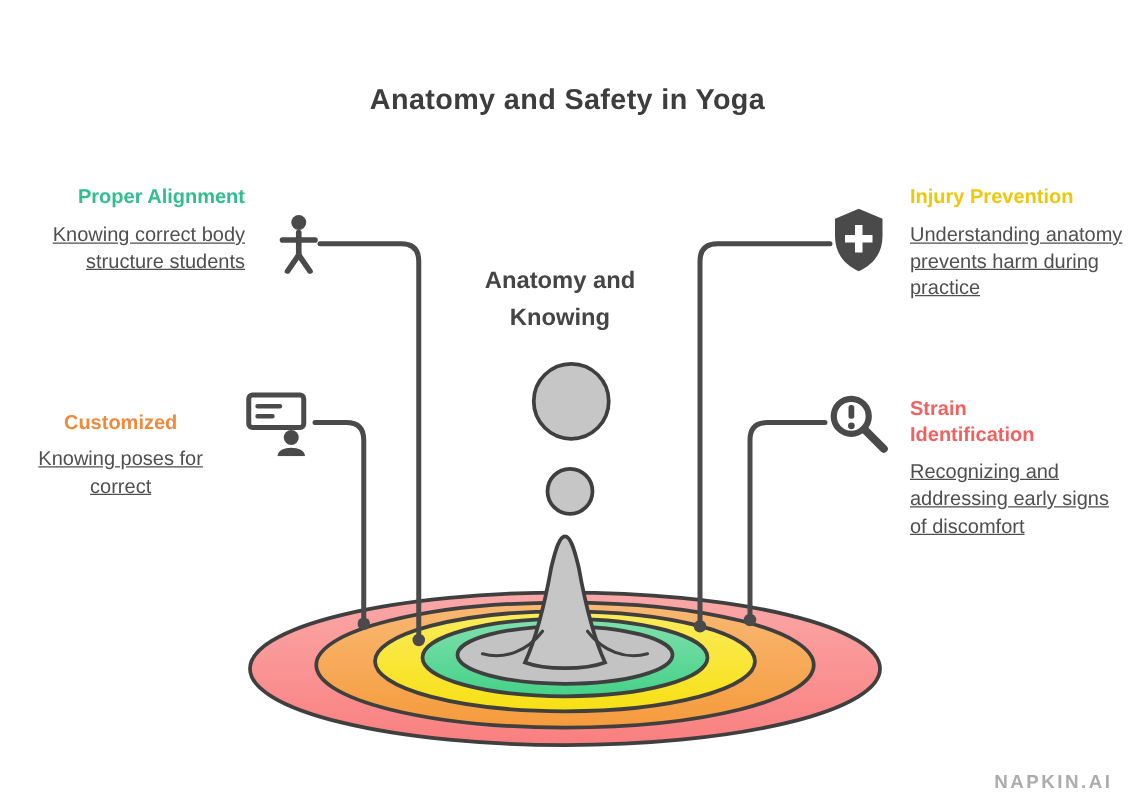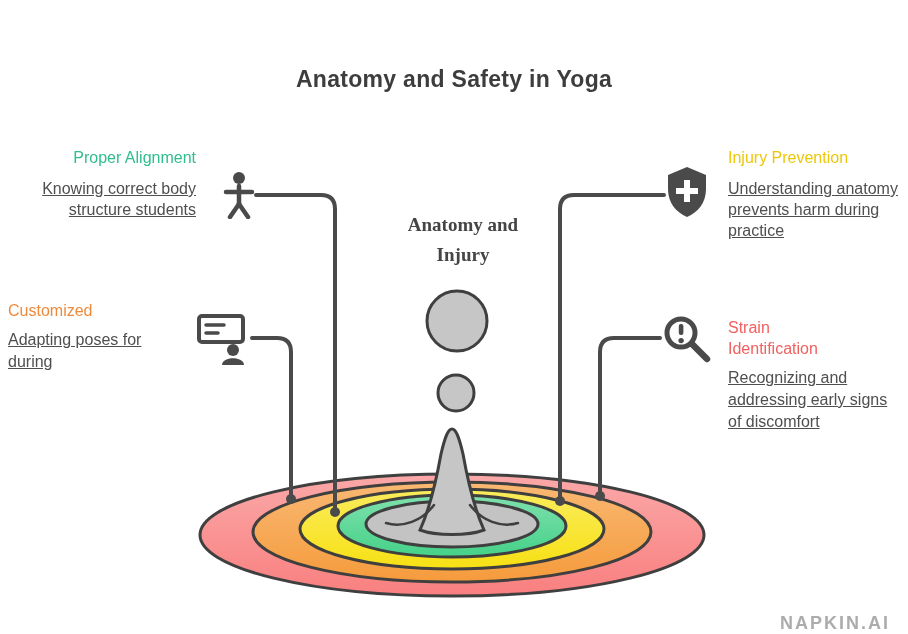--- a/index.html
+++ b/index.html
@@ -1,37 +1,37 @@
 <!DOCTYPE html>
 <html><head>
 <meta charset="utf-8">
 <style>
   html,body{margin:0;padding:0;background:#fff;}
   .canvas{position:relative;width:908px;height:634px;background:#ffffff;
           font-family:"Liberation Sans",sans-serif;overflow:hidden;margin-top:16px;}
   .title{position:absolute;top:50px;left:0;width:100%;text-align:center;
          font-size:23px;font-weight:700;color:#3d3d3d;letter-spacing:.3px;}
   .scene{position:absolute;left:0;top:0;}
-  .center-label{position:absolute;left:363px;top:194px;width:200px;text-align:center;
-                font-size:19px;font-weight:700;color:#454545;line-height:30px;font-family:Liberation Serif, serif;}
+  .center-label{position:absolute;left:348px;top:194px;width:200px;text-align:center;
+                font-size:19px;font-weight:700;color:#454545;line-height:30px;}
   .callout{position:absolute;}
-  .co-heading{font-size:16px;font-weight:400;line-height:21px;margin:0 0 10px 0;}
+  .co-heading{font-size:16px;font-weight:700;line-height:21px;margin:0 0 10px 0;}
   .co-heading.two-line{margin:0 0 8px 0;}
   .co-body{font-size:16px;line-height:21px;color:#4f4f4f;text-decoration:underline;}
   .lm .co-body,.rm .co-body{line-height:22px;}
   .tl{left:10px;top:131px;width:186px;text-align:right;}
   .tr{left:728px;top:131px;width:182px;text-align:left;}
-  .lm{left:8px;top:284px;width:177px;text-align:left;}
+  .lm{left:8px;top:312px;width:177px;text-align:center;}
   .rm{left:728px;top:301px;width:190px;text-align:left;}
   .c-green{color:#2fbe8c;}
   .c-yellow{color:#eec70b;}
   .c-orange{color:#ee8a3c;}
   .c-red{color:#f26060;}
   .icon{position:absolute;}
-  .watermark{position:absolute;right:18px;bottom:16px;font-size:18px;font-weight:600;
+  .watermark{position:absolute;right:18px;bottom:16px;font-size:15px;font-weight:600;
              letter-spacing:2px;color:#acacac;}
 </style>
 </head>
 <body>
 
 <div class="canvas">
 
   <div class="title">Anatomy and Safety in Yoga</div>
 
   <svg class="scene" width="908" height="634" viewBox="0 0 908 634">
@@ -84,21 +84,21 @@
     </g>
 
     <g fill="#c6c6c6" stroke="#3f3f3f" stroke-width="3">
       <circle cx="457" cy="305" r="30"></circle>
       <circle cx="456" cy="377" r="18"></circle>
     </g>
   </svg>
 
   <div class="center-label">
     <div>Anatomy and</div>
-    <div>Injury</div>
+    <div>Knowing</div>
   </div>
 
   <div class="callout tl">
     <div class="co-heading c-green">Proper Alignment</div>
     <div class="co-body">
       <div>Knowing correct body</div>
       <div>structure students</div>
     </div>
   </div>
   <svg class="icon" style="left:220px;top:155px;" width="38" height="48" viewBox="0 0 38 48">
@@ -123,22 +123,22 @@
     <path d="M23 2 L42 10 V24 C42 38 34 47 23 52 C12 47 4 38 4 24 V10 Z" fill="#4a4a4a"></path>
     <rect x="20" y="15" width="6" height="22" fill="#ffffff"></rect>
     <rect x="12" y="23" width="22" height="6" fill="#ffffff"></rect>
   </svg>
 
   <div class="callout lm">
     <div class="co-heading two-line c-orange">
       <div>Customized</div>
     </div>
     <div class="co-body">
-      <div>Adapting poses for</div>
-      <div>during</div>
+      <div>Knowing poses for</div>
+      <div>correct</div>
     </div>
   </div>
   <svg class="icon" style="left:196px;top:297px;" width="50" height="52" viewBox="0 0 50 52">
     <rect x="3" y="3" width="44" height="26" rx="3" fill="none" stroke="#4a4a4a" stroke-width="4"></rect>
     <path d="M10 12 L28 12 M10 20 L22 20" stroke="#4a4a4a" stroke-width="3.5" stroke-linecap="round"></path>
     <circle cx="37" cy="37" r="6" fill="#4a4a4a"></circle>
     <path d="M26 52 C26 43 48 43 48 52 Z" fill="#4a4a4a"></path>
   </svg>
 
   <div class="callout rm">

